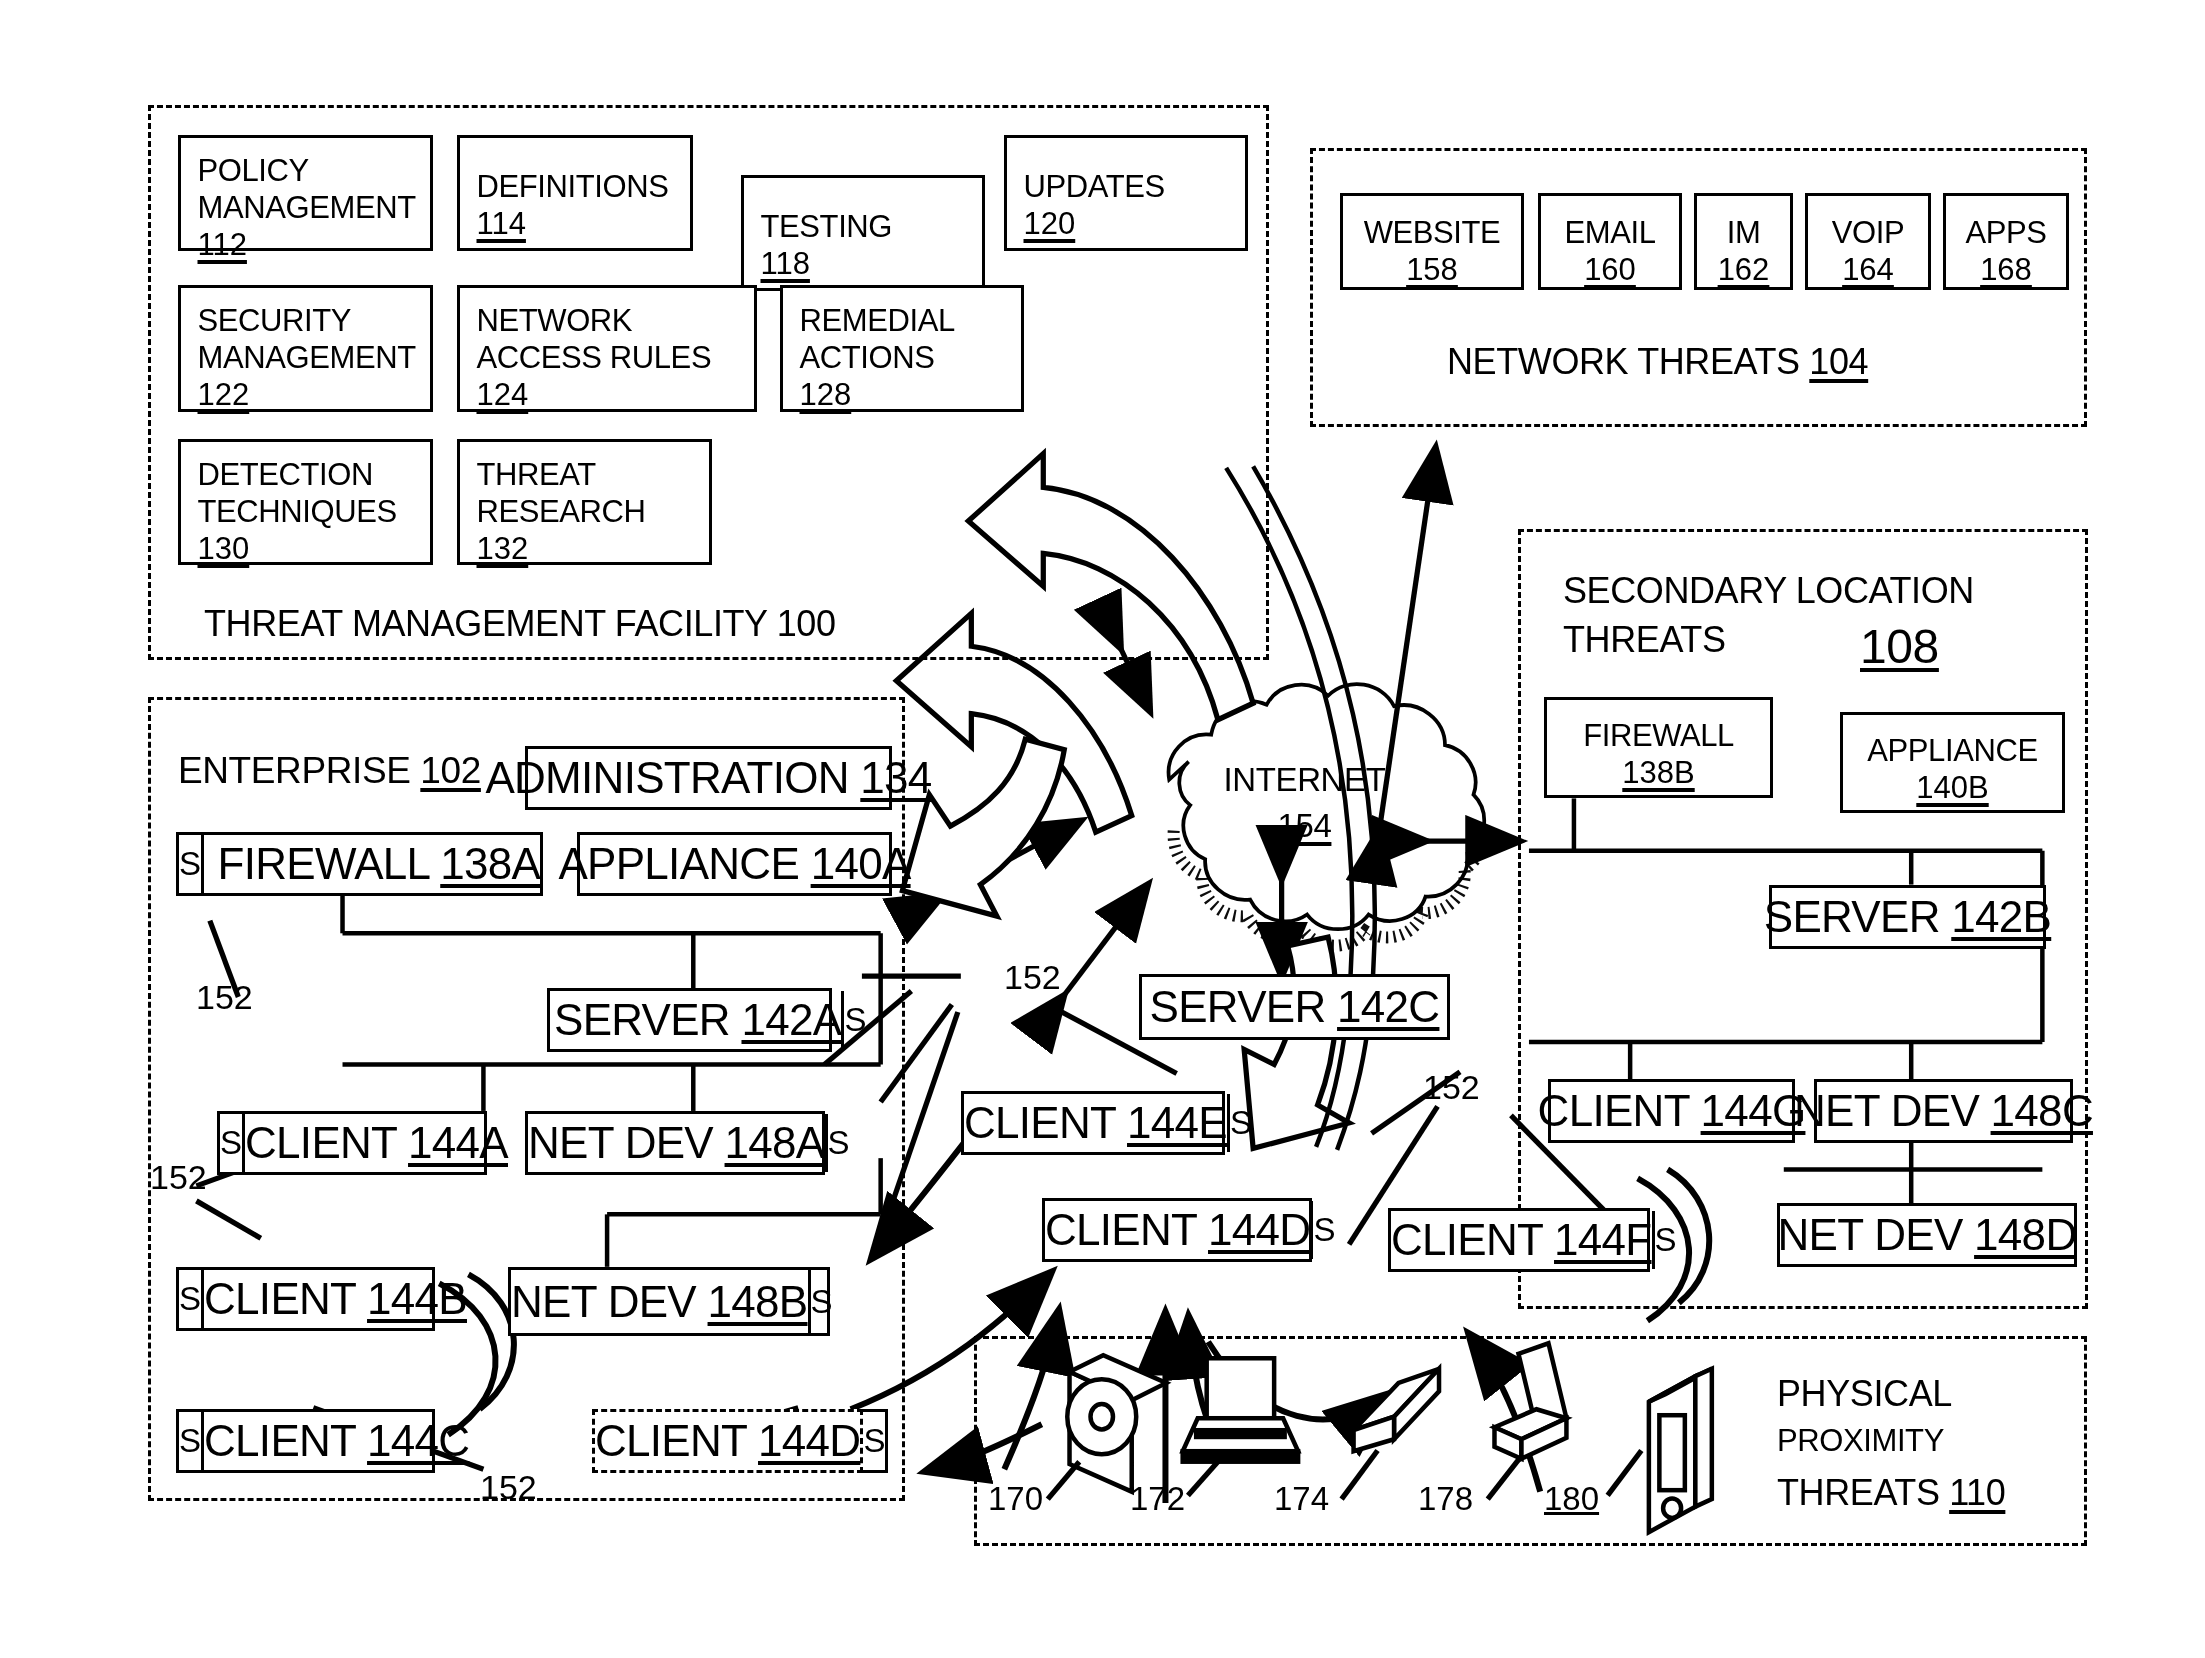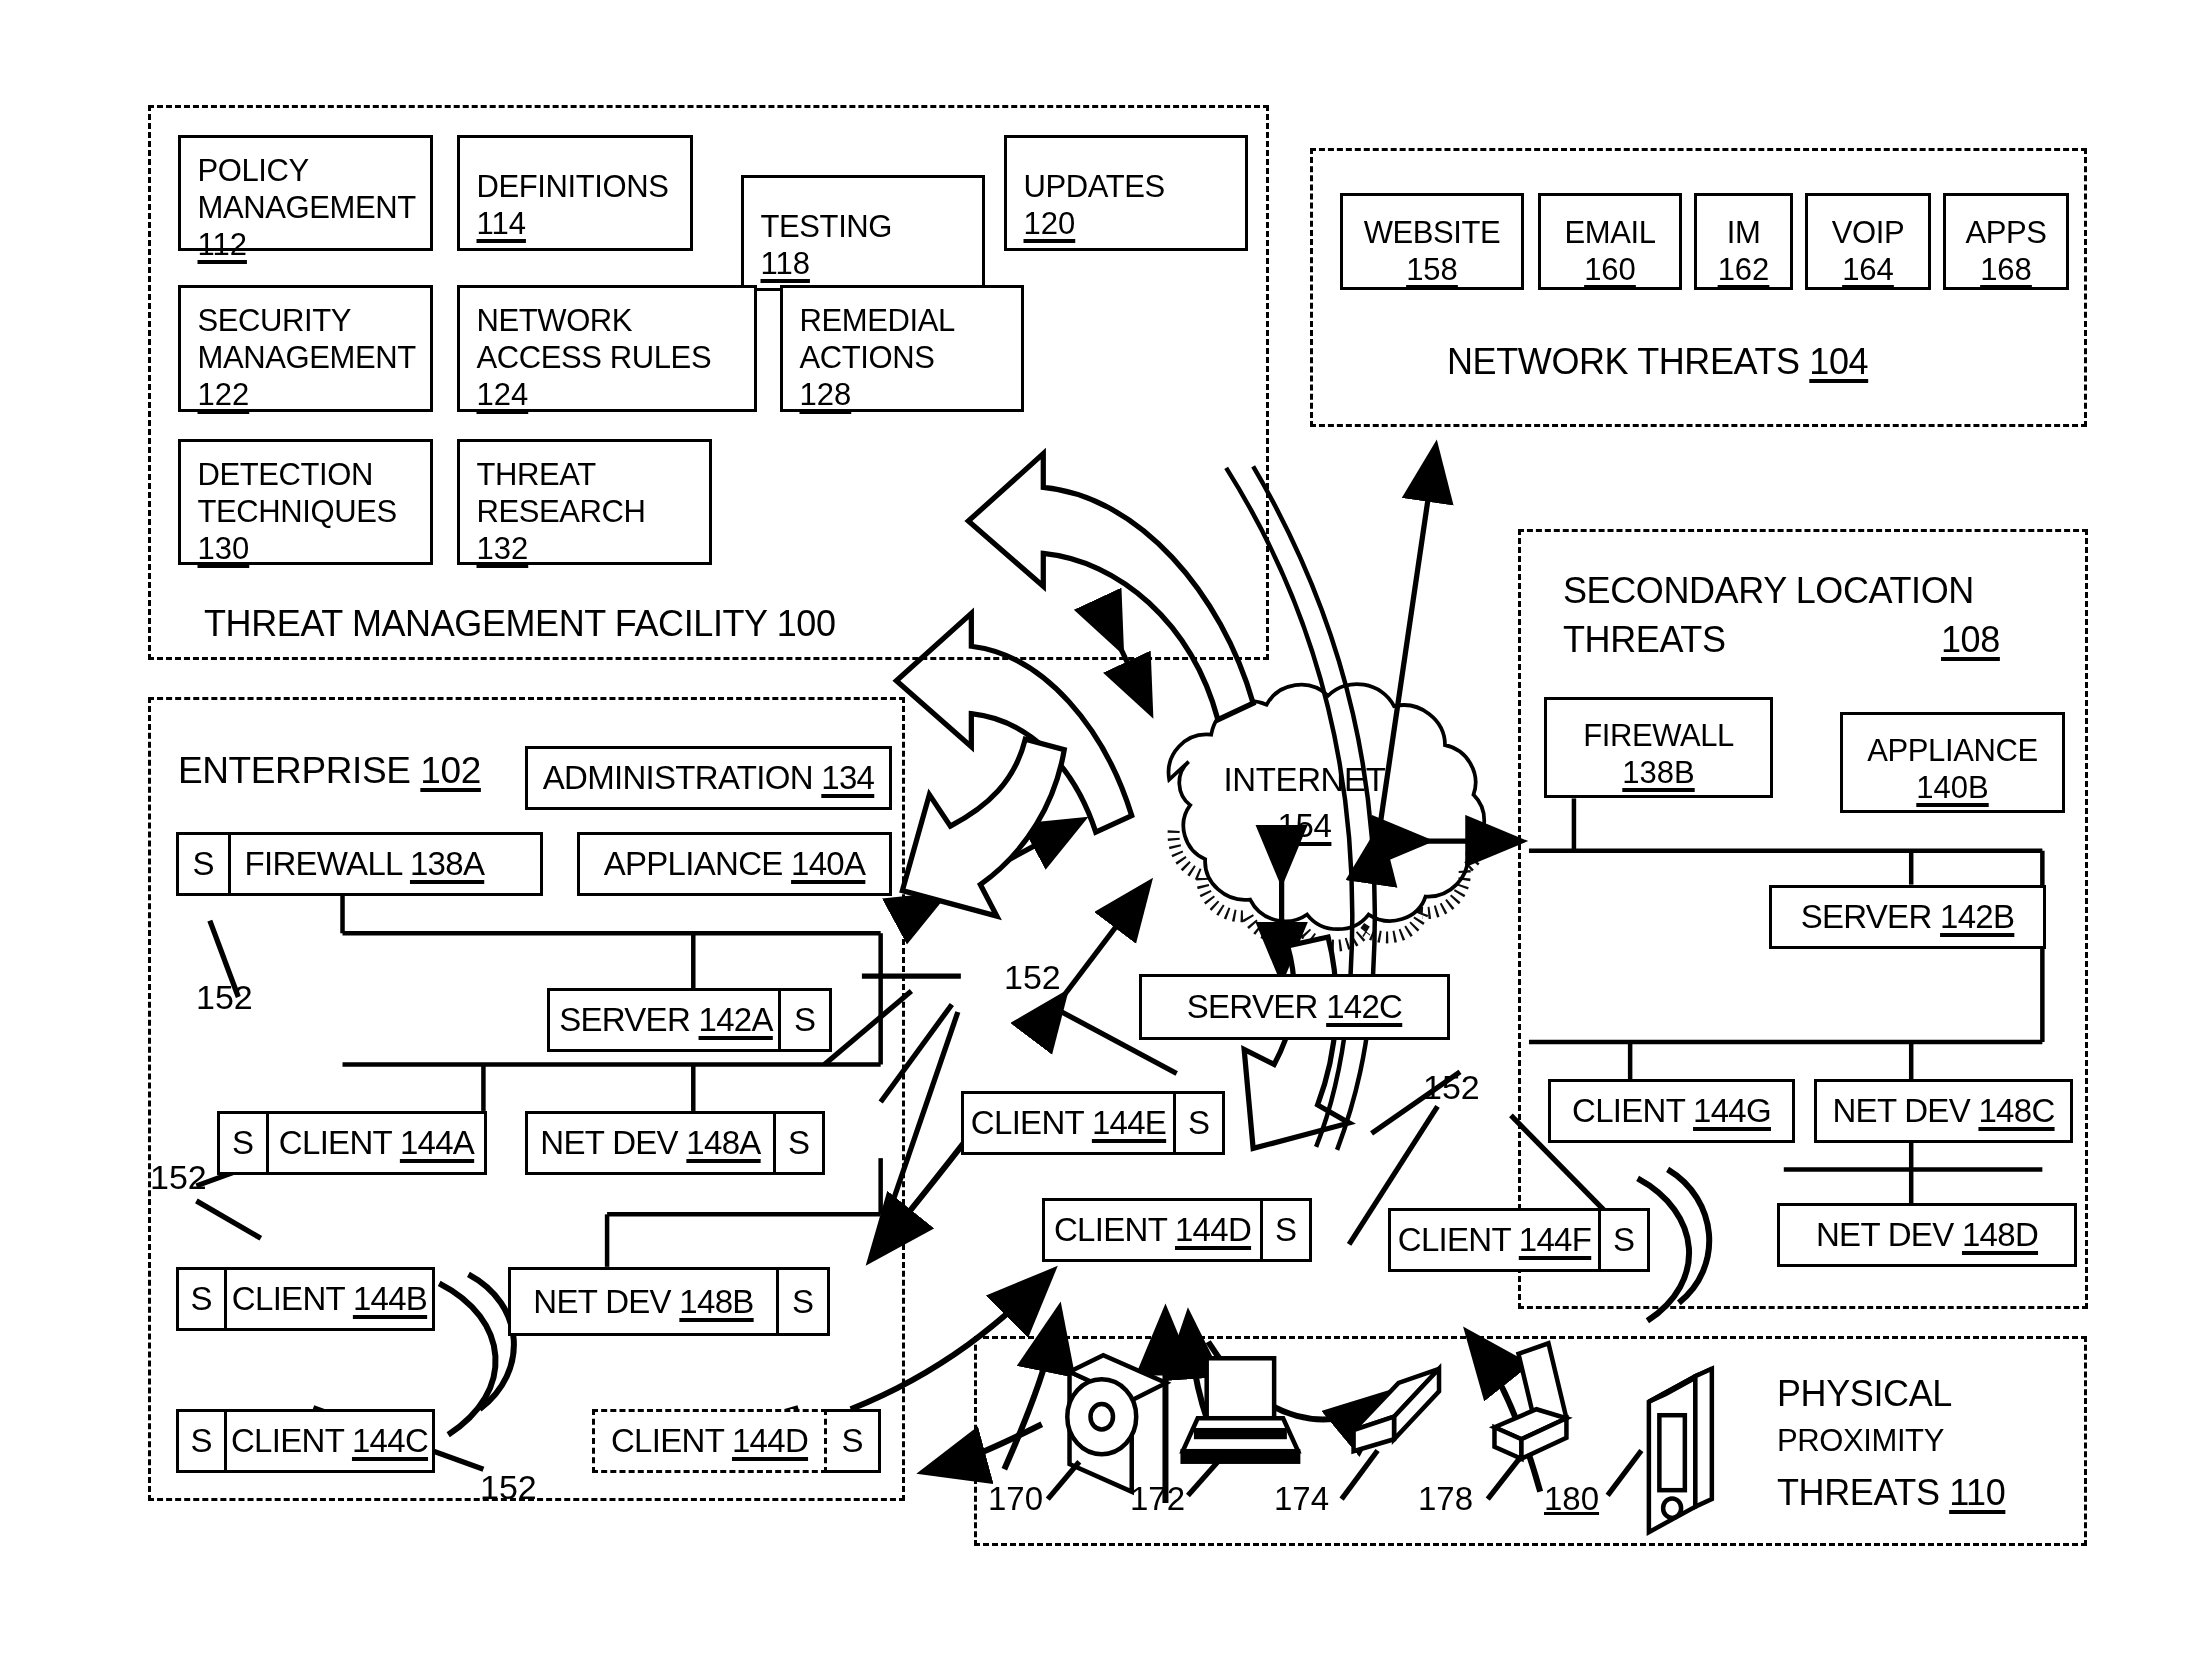--- a/index.html
+++ b/index.html
@@ -9,21 +9,21 @@
   .dashbox{position:absolute;border:3px dashed #000;box-sizing:border-box;}
   .box{position:absolute;border:3.7px solid #000;box-sizing:border-box;background:#fff;
        display:flex;align-items:center;justify-content:flex-start;}
   .box.center{justify-content:center;}
   .blk{position:absolute;border:3.7px solid #000;box-sizing:border-box;background:#fff;
        padding:13.5px 10.5px 7.5px 16.5px;}
   .blk .ln{font-size:31px;line-height:37px;letter-spacing:-0.4px;white-space:nowrap;}
   .blk .num{font-size:31px;line-height:37px;text-decoration:underline;text-underline-offset:4.5px;text-decoration-thickness:3.7px;}
   .lbl{position:absolute;font-size:33px;white-space:nowrap;letter-spacing:-0.4px;}
   .lbl .u{text-decoration:underline;text-underline-offset:4.5px;text-decoration-thickness:3.7px;}
-  .nodetext{font-size:33px;letter-spacing:-0.7px;white-space:nowrap;padding-left:13.5px;}
+  .nodetext{font-size:44px;letter-spacing:-0.7px;white-space:nowrap;padding-left:13.5px;}
   .nodetext .u{text-decoration:underline;text-underline-offset:5.2px;text-decoration-thickness:3.7px;}
   .scell{position:absolute;top:0px;border-left:3.7px solid #000;box-sizing:border-box;
          display:flex;align-items:center;justify-content:center;font-size:33px;}
   .sleft{left:0;}
   .refnum{position:absolute;font-size:34px;}
   .smallnum{position:absolute;font-size:33px;}
   .cloudlabel{position:absolute;text-align:center;font-size:33px;line-height:46px;letter-spacing:-0.4px;}
   .cloudlabel .u{text-decoration:underline;text-underline-offset:4.5px;text-decoration-thickness:3.7px;}
 </style>
 </head>
@@ -298,21 +298,21 @@
 
   <div class="lbl" style="left:1447px;top:341px;font-size:36px;">
     <span>NETWORK THREATS</span>
     <span class="u">104</span>
   </div>
 
   <div class="dashbox" style="left:1518px;top:529px;width:570px;height:780px;"></div>
 
   <div class="lbl" style="left:1563px;top:570px;font-size:36px;">SECONDARY LOCATION</div>
   <div class="lbl" style="left:1563px;top:619px;font-size:36px;">THREATS</div>
-  <div class="lbl" style="left:1941px;top:619px;font-size:36px;">
+  <div class="lbl" style="left:1860px;top:619px;font-size:48px;">
     <span class="u">108</span>
   </div>
 
   <div class="blk center" style="left:1544px;top:697px;width:229px;height:101px;padding:16.5px 6px 6px 6px;text-align:center;">
     <div class="ln">FIREWALL</div>
     <div class="num">138B</div>
   </div>
   <div class="blk center" style="left:1840px;top:712px;width:225px;height:101px;padding:16.5px 6px 6px 6px;text-align:center;">
     <div class="ln">APPLIANCE</div>
     <div class="num">140B</div>

